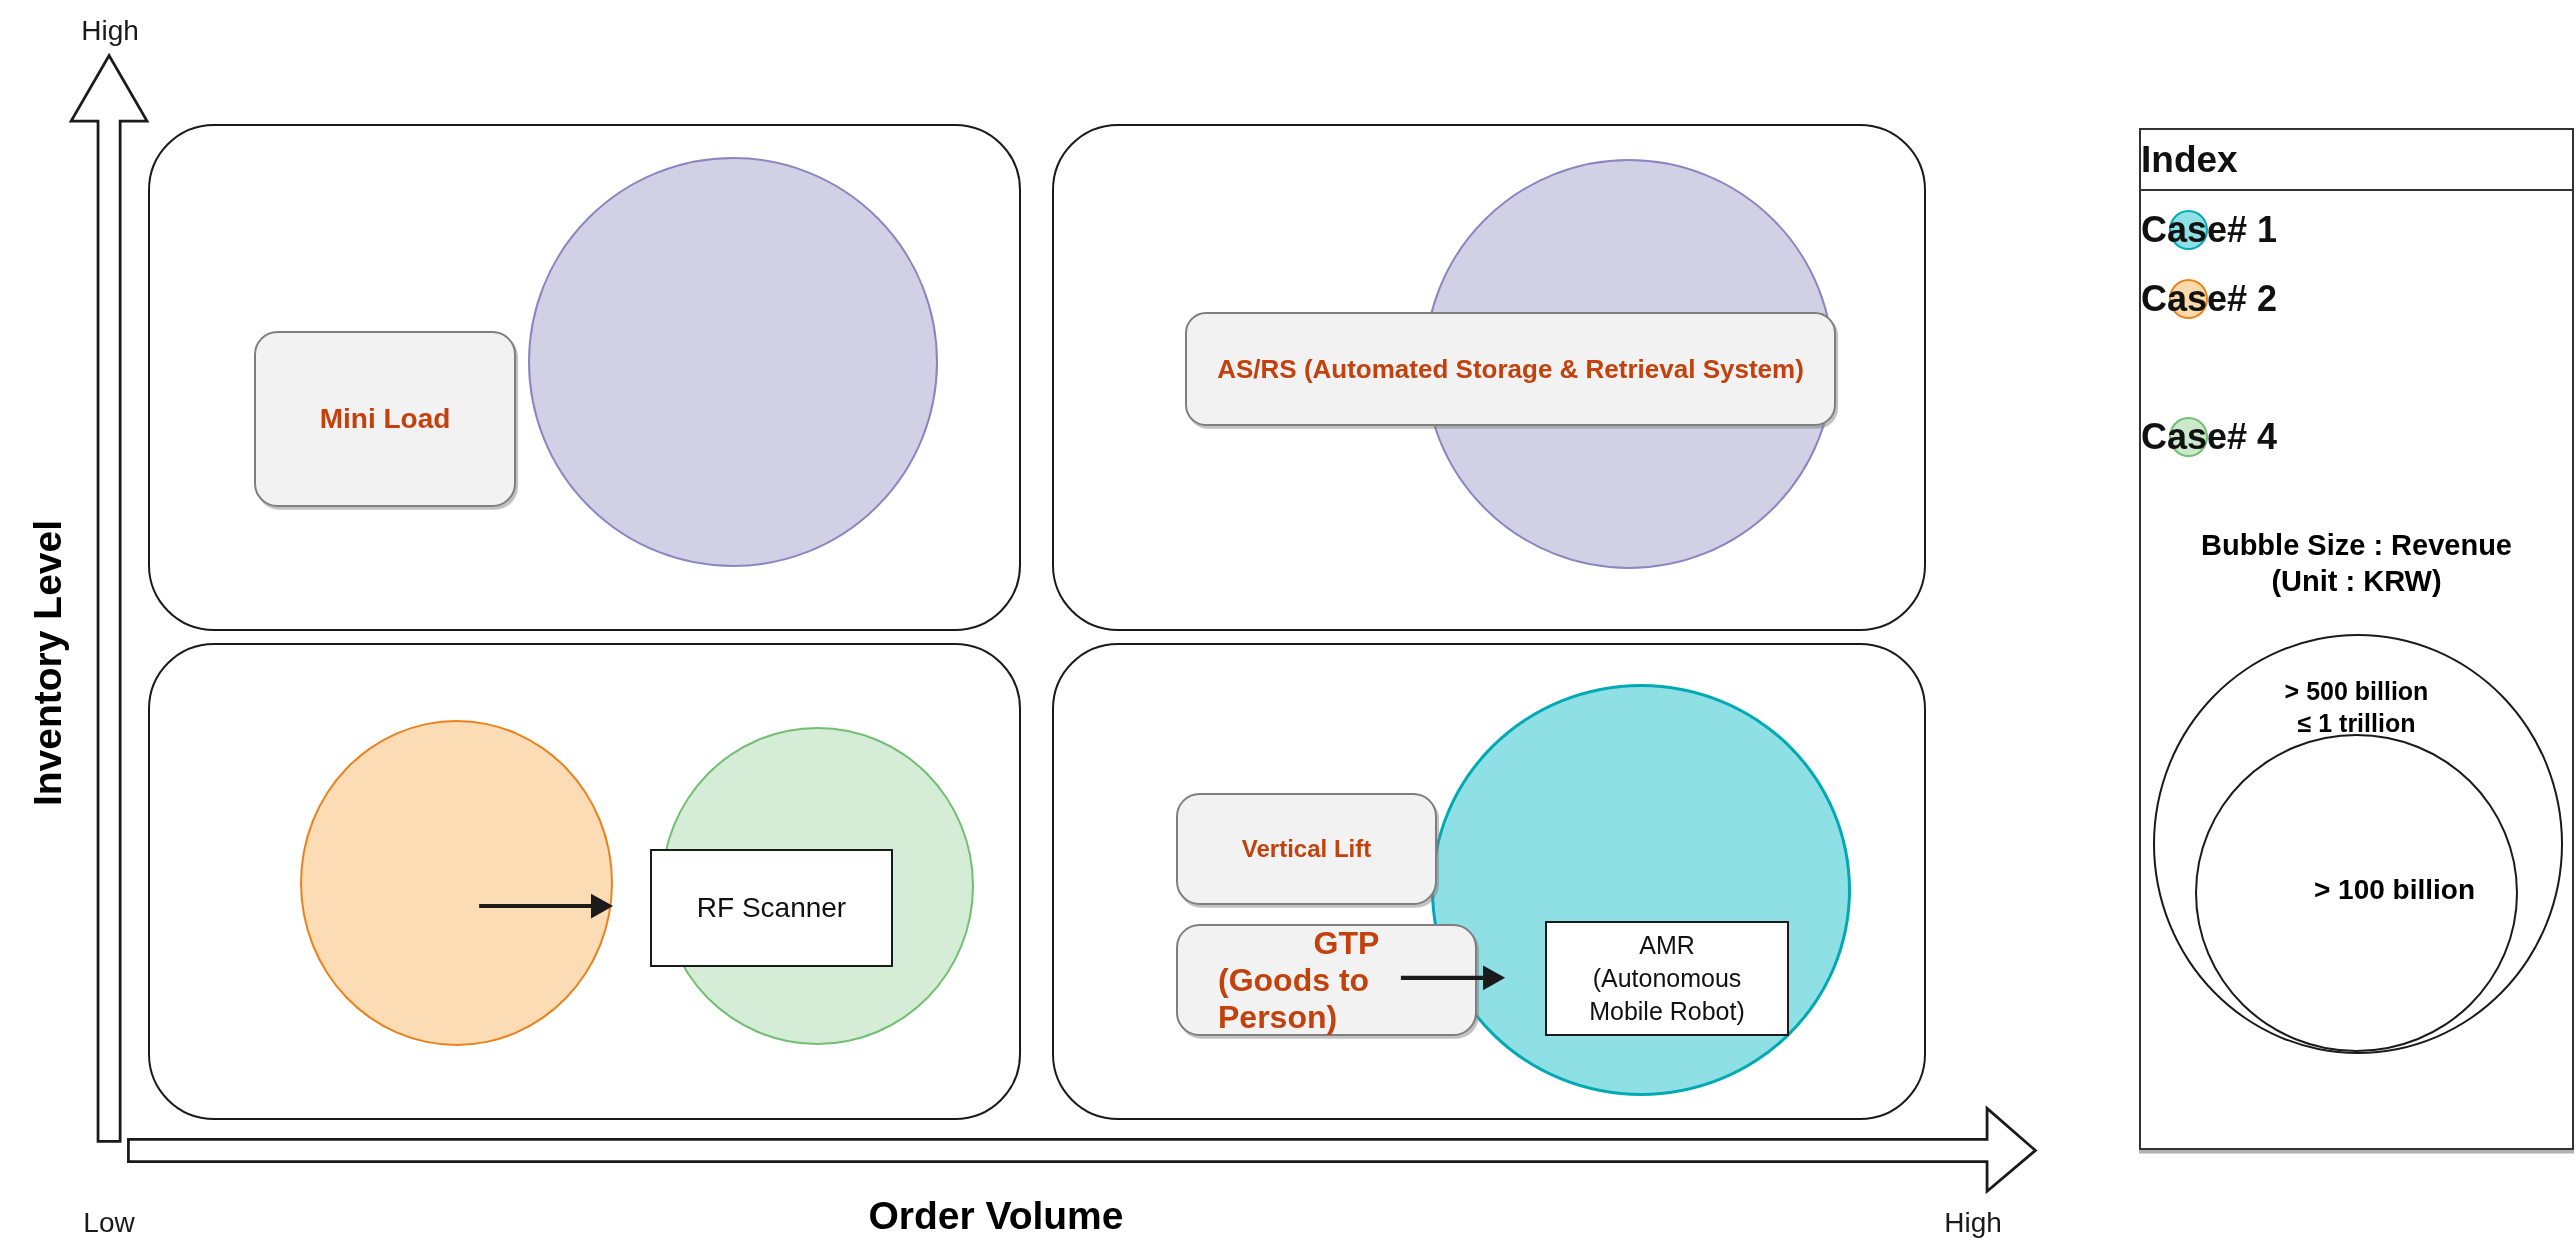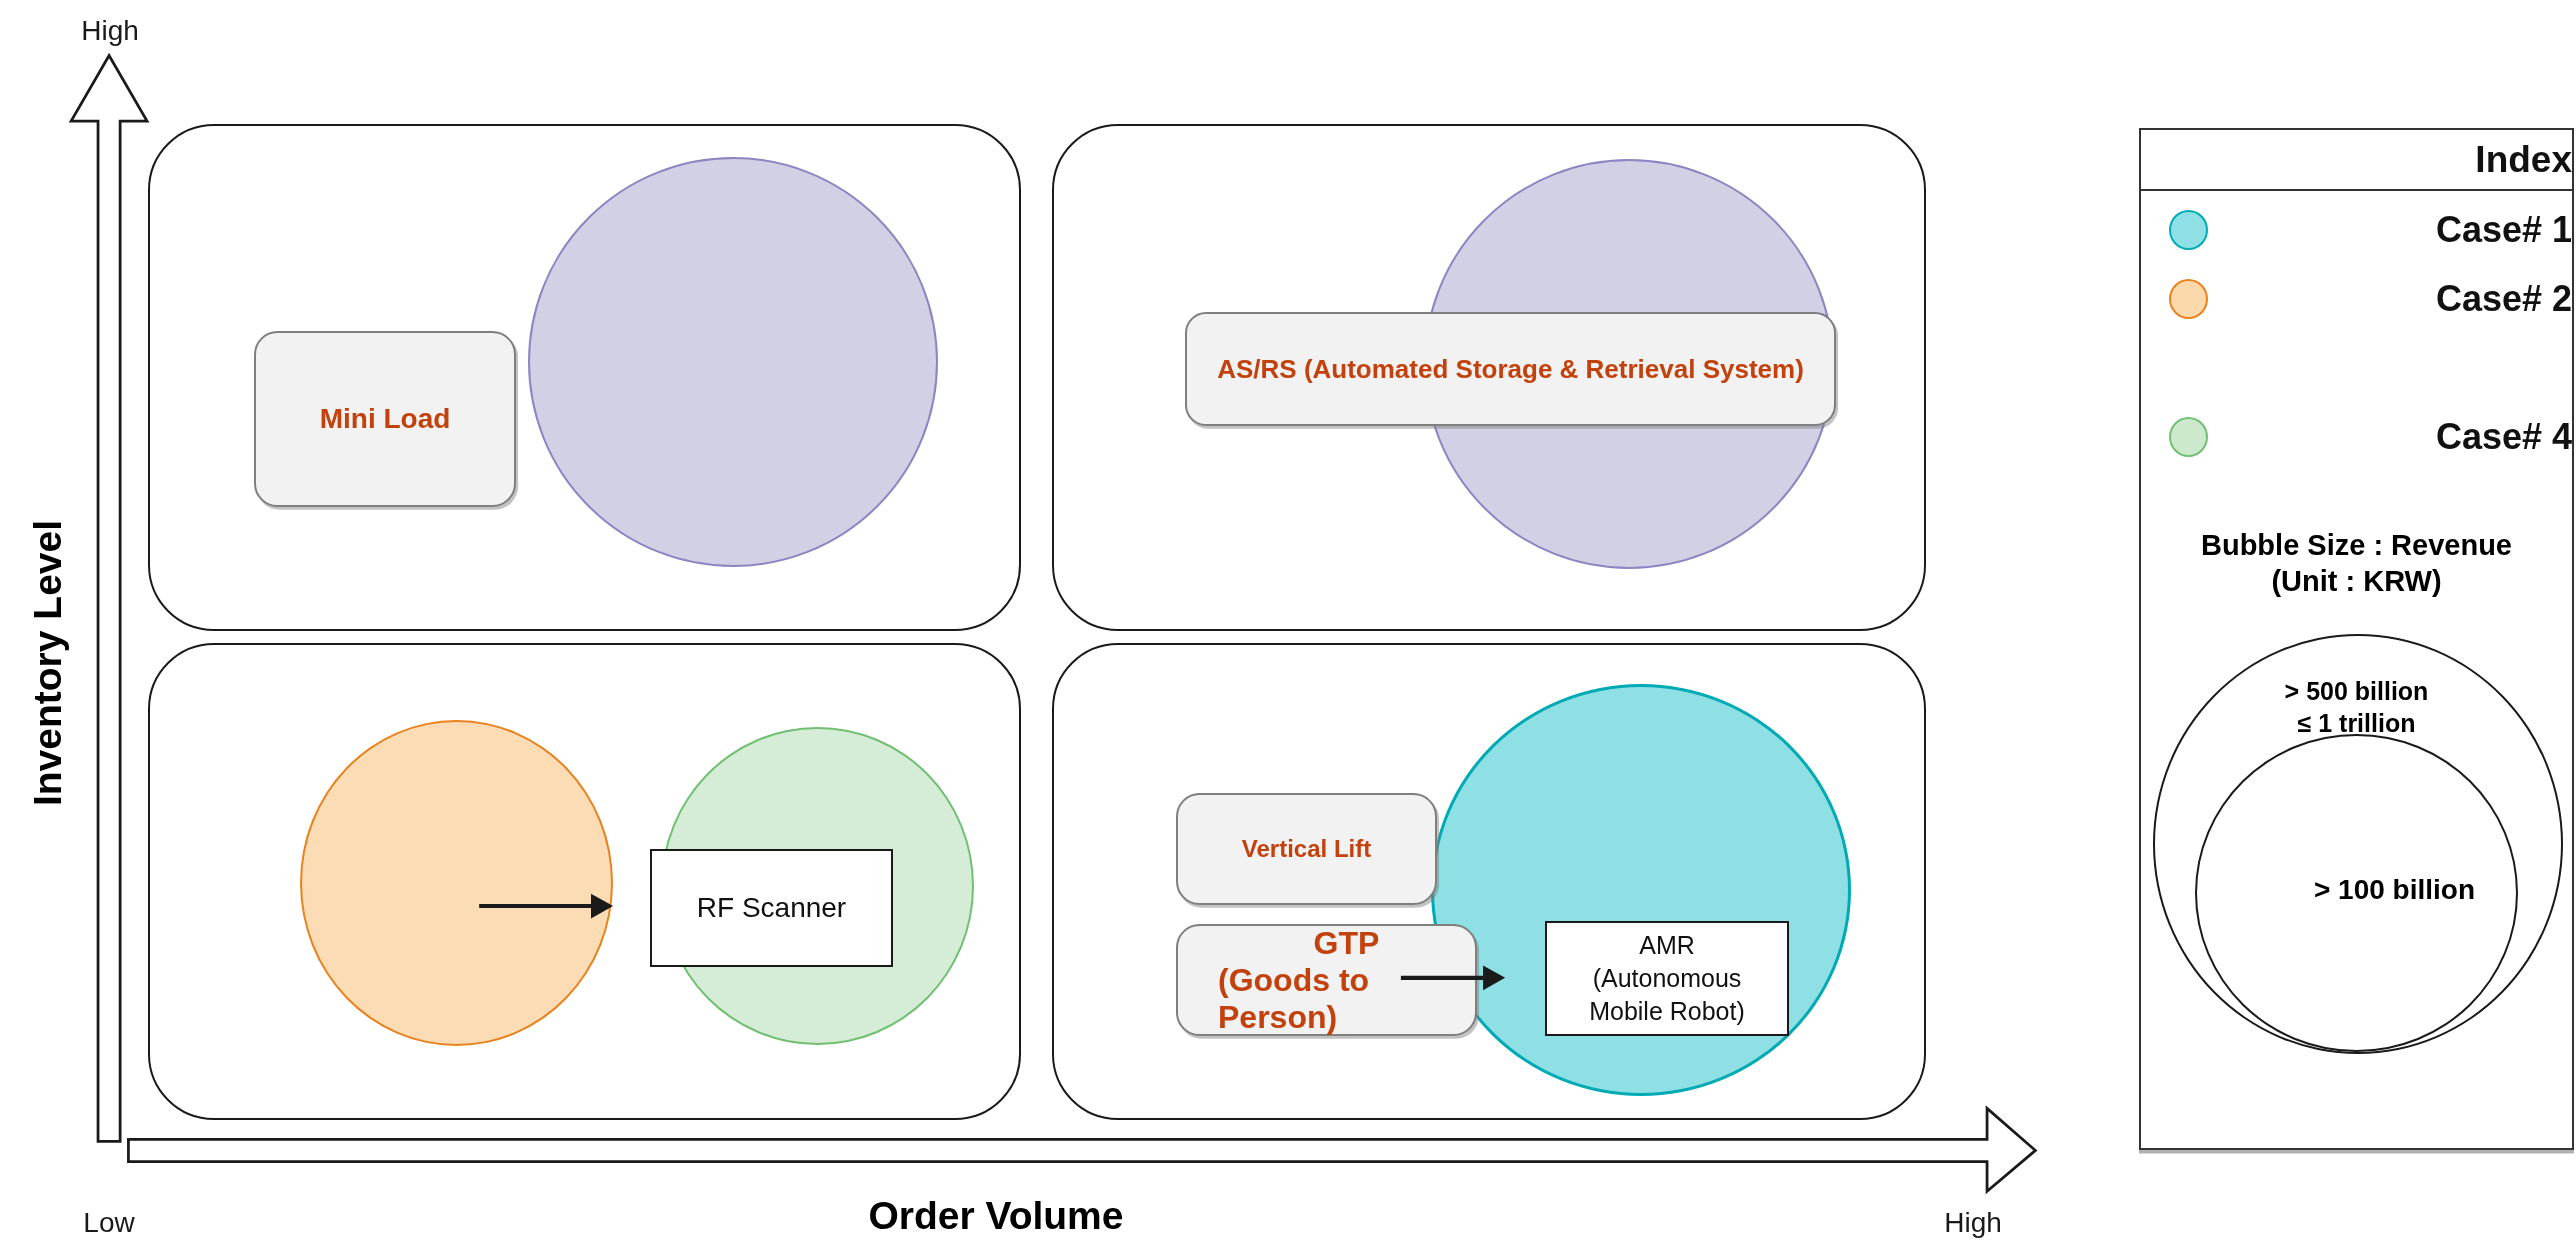--- a/index.html
+++ b/index.html
@@ -18,26 +18,26 @@
   .graybox{position:absolute;background:#f2f2f2;border:2.1px solid #7f7f7f;border-radius:23.5px;
            box-shadow:2.1px 2.8px 0 rgba(120,120,120,.45);display:flex;flex-direction:column;
            align-items:center;justify-content:center;text-align:left;font-weight:bold;color:#c2410c;margin-left:32px;}
   .whitebox{position:absolute;background:#ffffff;border:2.8px solid #1a1a1a;display:flex;flex-direction:column;
             align-items:center;justify-content:center;text-align:center;color:#111;margin-left:40px;}
   .axis-end{position:absolute;font-size:28px;color:#1a1a1a;text-align:center;}
   .axis-title{position:absolute;font-weight:bold;font-size:39px;color:#000;text-align:center;}
   
   #index-panel{position:absolute;left:2139px;top:128px;width:431px;height:1018px;
                border:2.8px solid #333;background:#fff;box-shadow:0 3.5px 0 rgba(100,100,100,.5);}
-  #index-title{position:absolute;left:0;top:0;width:100%;height:59px;line-height:59px;text-align:right;
+  #index-title{position:absolute;left:0;top:0;width:100%;height:59px;line-height:59px;text-align:left;
                font-weight:bold;font-size:37px;border-bottom:2.8px solid #333;}
   .legend-row{position:absolute;left:0;width:100%;height:41px;}
   .legend-swatch{position:absolute;left:28px;top:0;width:39px;height:40px;border-radius:50%;
                  background:#ccc;border:2.1px solid #888;box-sizing:border-box;}
-  .legend-label{position:absolute;left:0;top:0;width:100%;text-align:right;font-weight:bold;font-size:36px;line-height:40px;}
+  .legend-label{position:absolute;left:0;top:0;width:100%;text-align:left;font-weight:bold;font-size:36px;line-height:40px;}
   .size-ellipse{position:absolute;border:2.1px solid #1a1a1a;border-radius:50%;background:transparent;}
   .size-text{position:absolute;left:0;width:100%;text-align:center;font-weight:bold;color:#000;}
 </style>
 </head>
 <body>
 
 <div id="canvas">
 
   <div class="quad" style="left:148px;top:124px;width:869px;height:503px;"></div>
   <div class="quad" style="left:1052px;top:124px;width:870px;height:503px;"></div>

